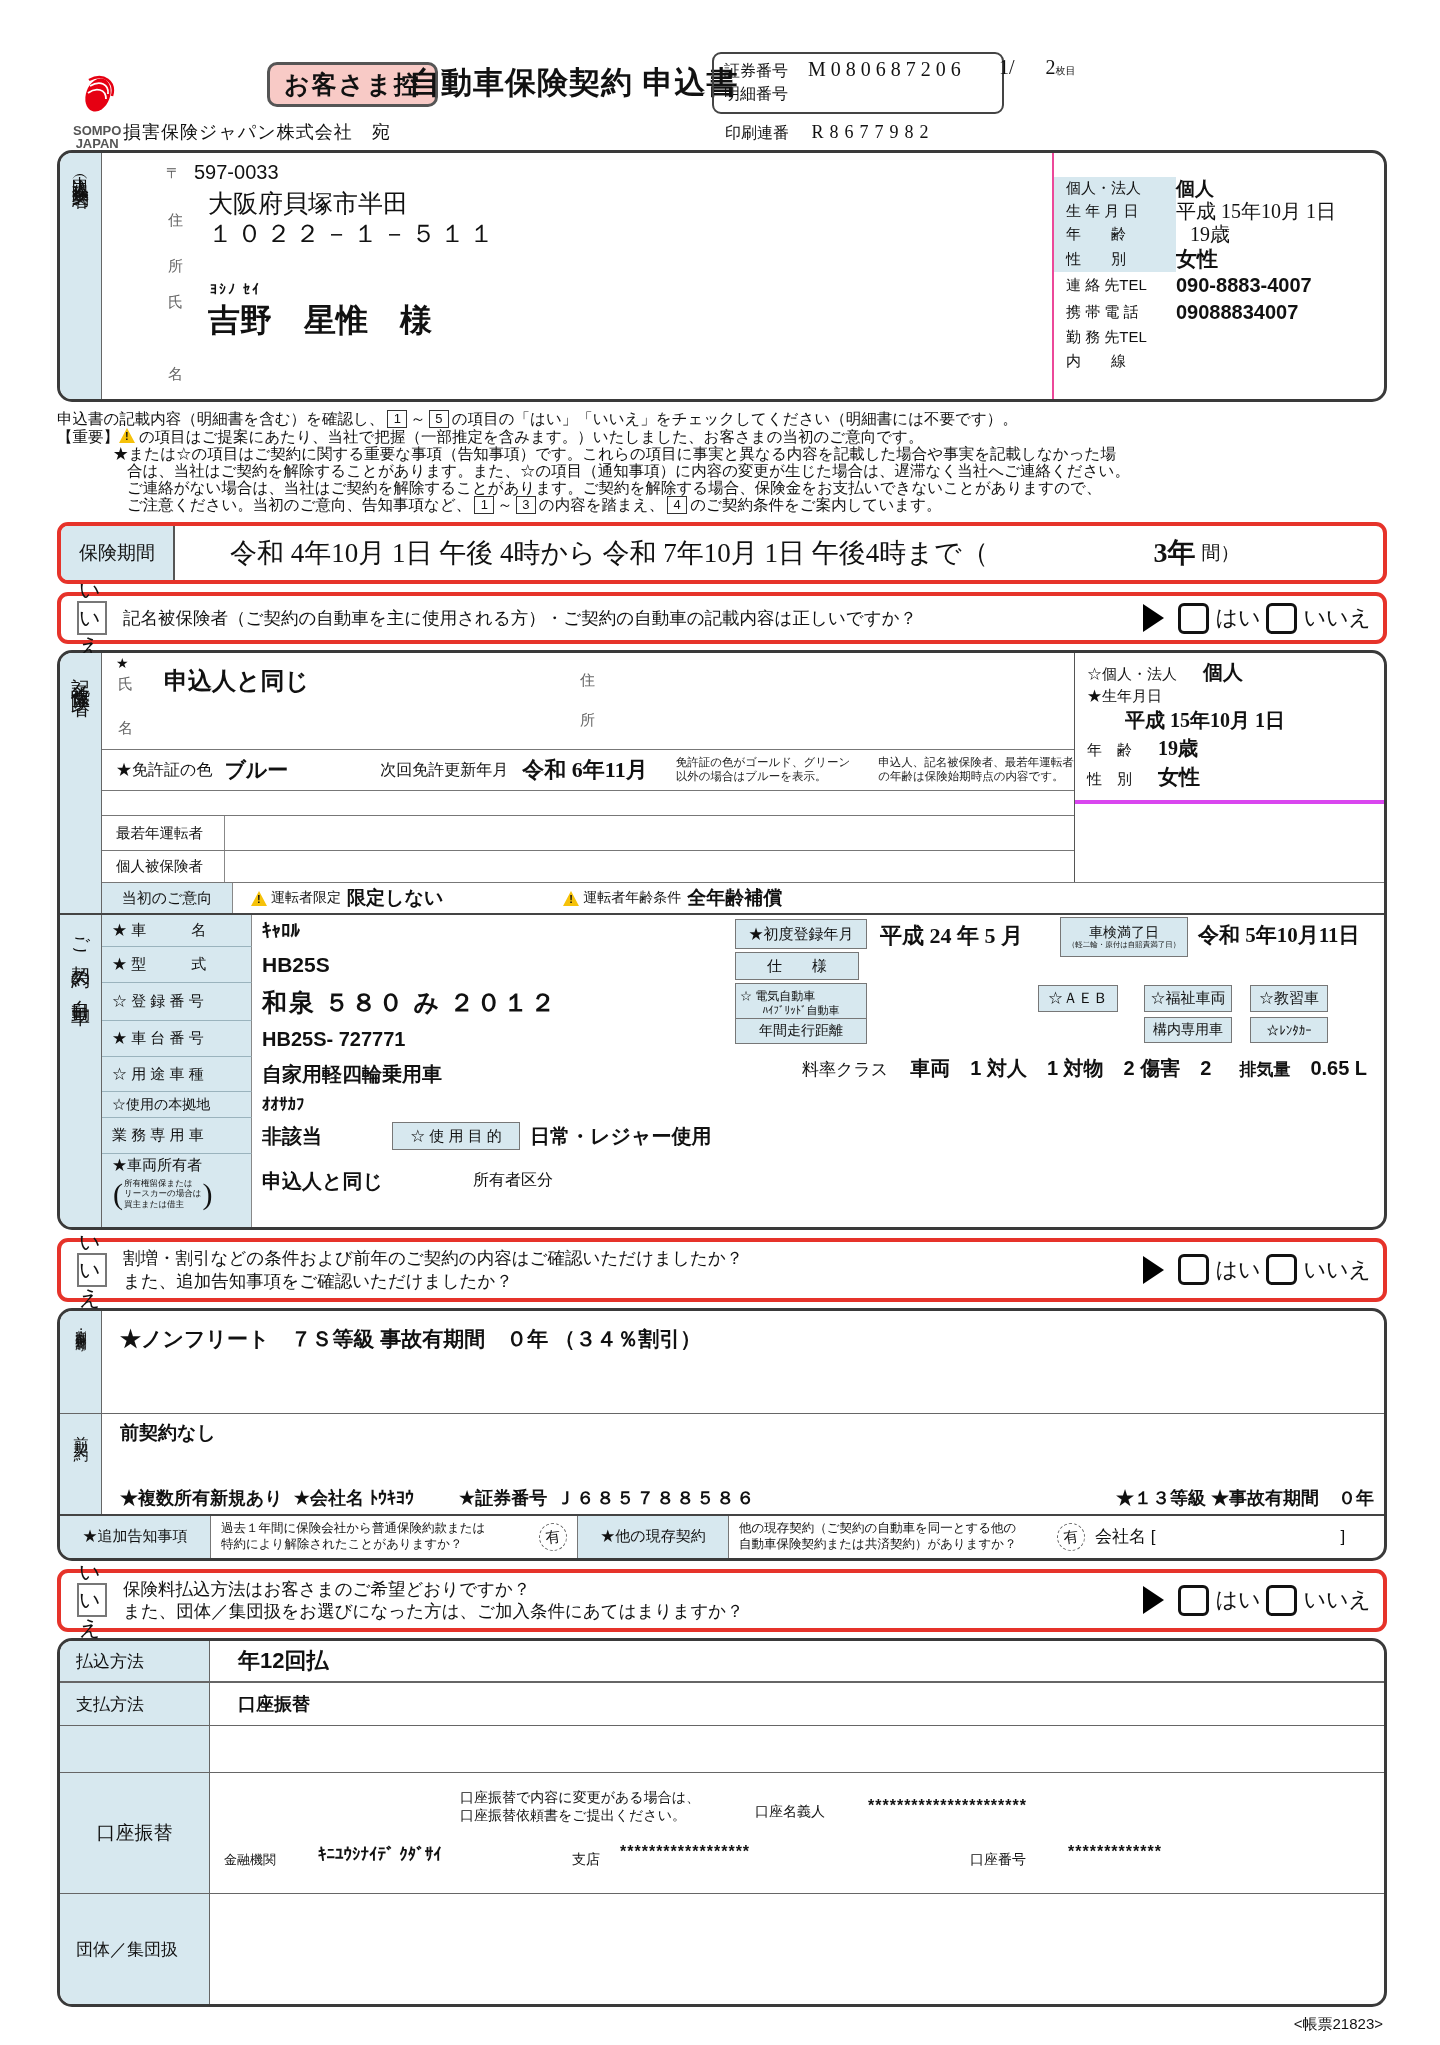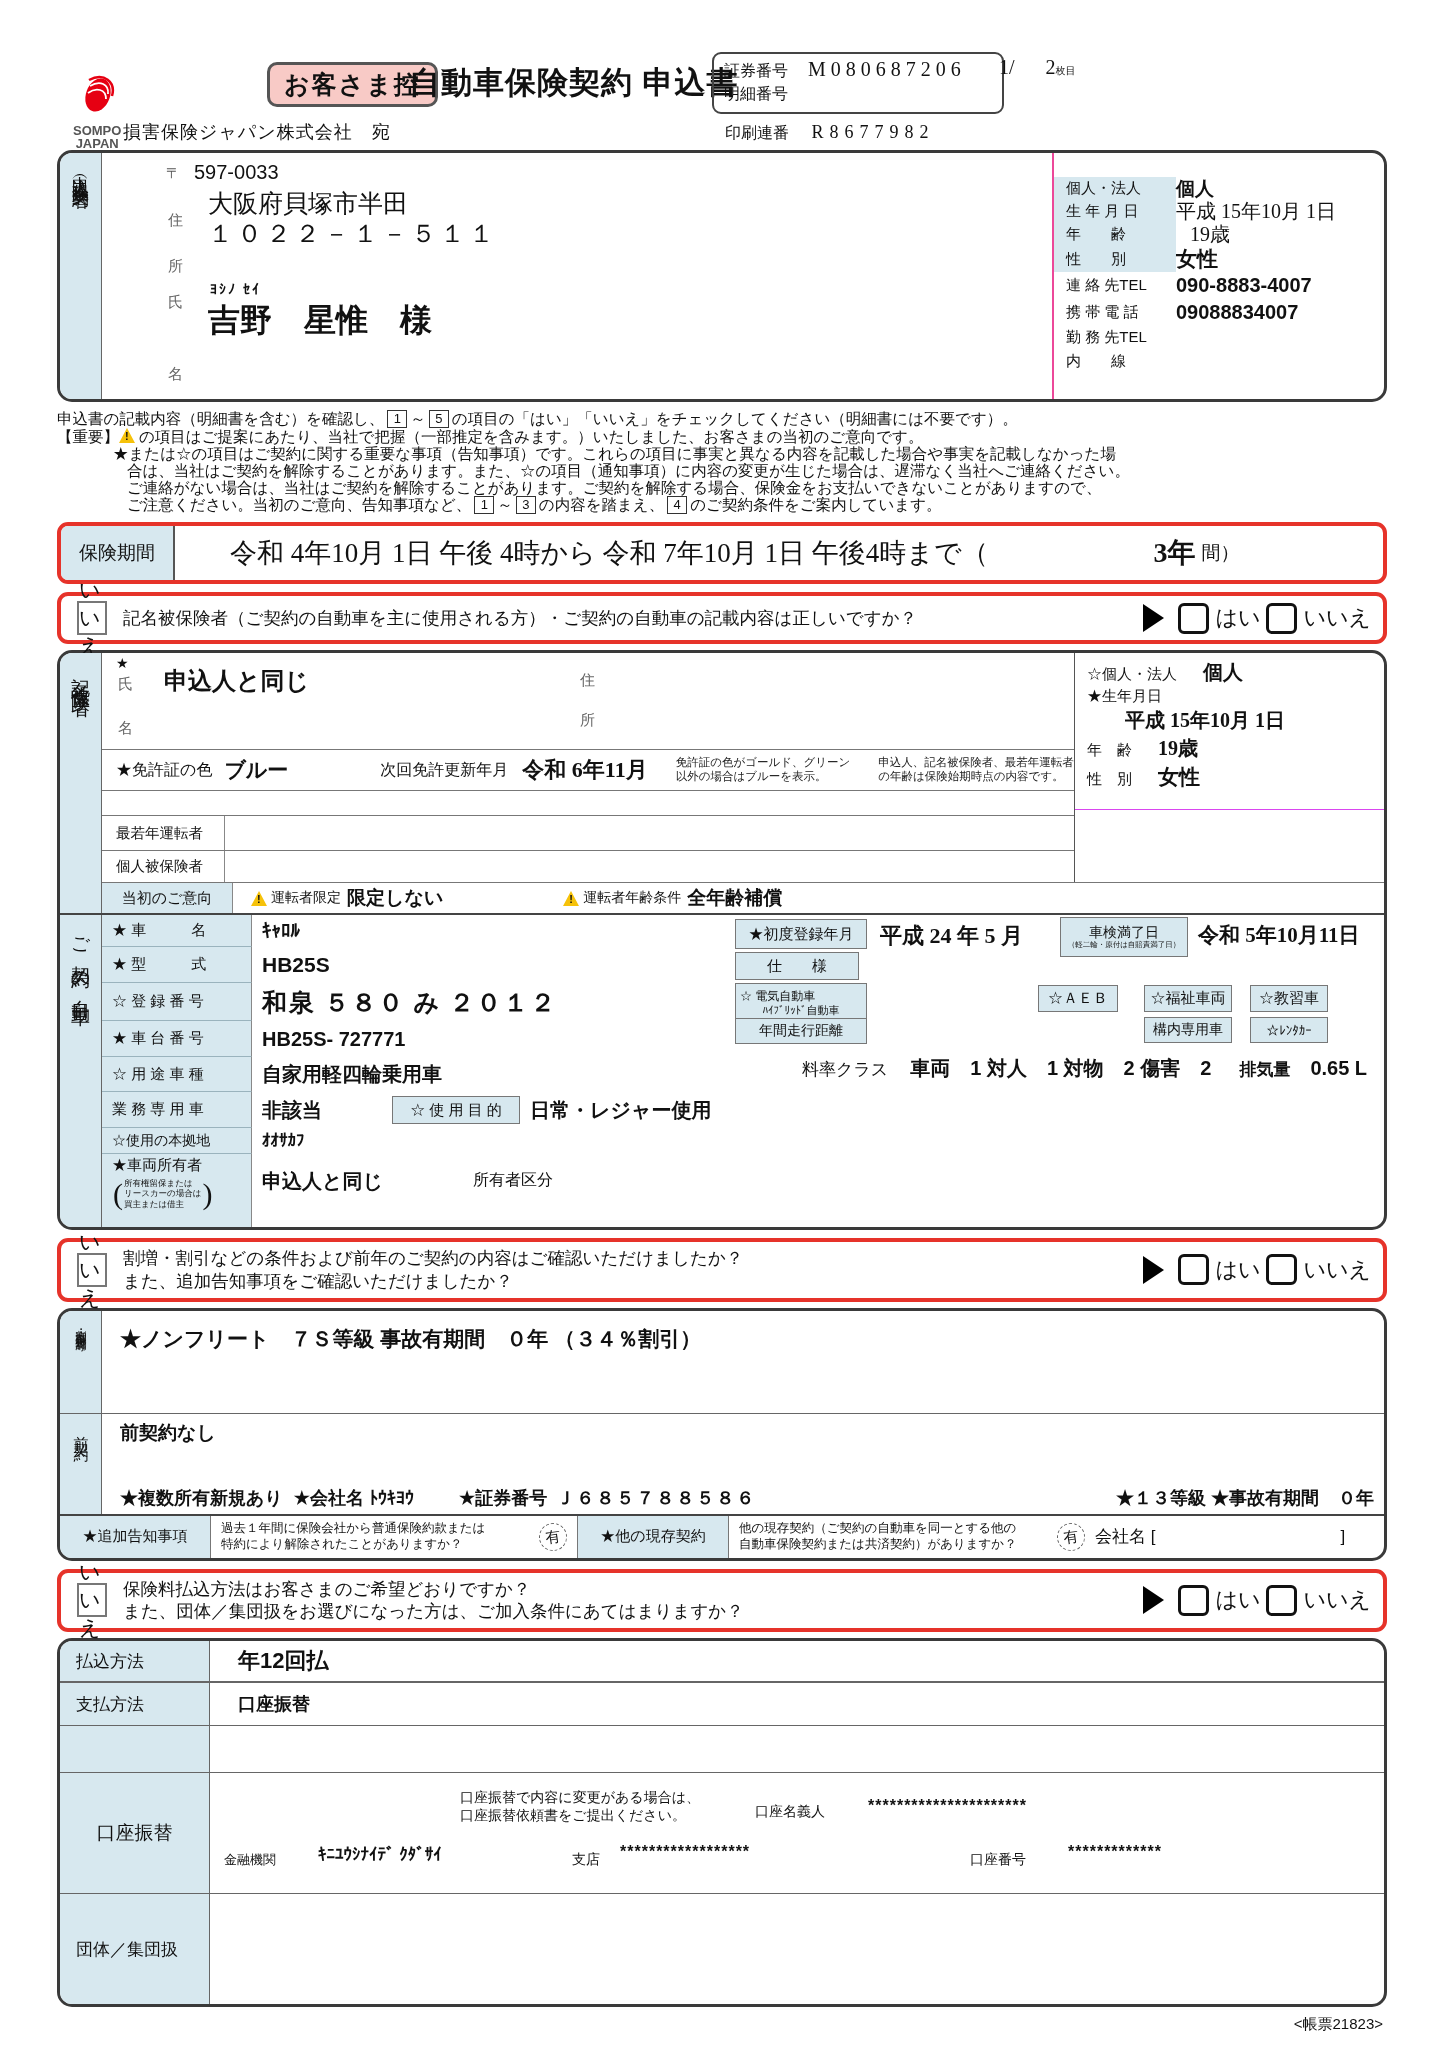--- a/index.html
+++ b/index.html
@@ -81,21 +81,21 @@
   .ins-lic{height:40px;border-bottom:1px solid #777;display:flex;align-items:center;padding-left:14px;}
   .ins-lic .ll{font-size:16px;}
   .ins-lic .lv{font-size:21px;font-weight:bold;margin-left:12px;}
   .ins-lic .rl{font-size:16px;margin-left:92px;}
   .ins-lic .rv{font-size:22px;margin-left:14px;font-family:"Liberation Serif",serif;font-weight:bold;}
   .licnote{font-size:11.5px;line-height:1.2;color:#222;margin-left:28px;}
   .ins-sp{height:24px;border-bottom:1px solid #777;}
   .mini-row{display:flex;align-items:center;border-bottom:1px solid #777;}
   .mini-label{width:108px;padding-left:14px;font-size:14.5px;align-self:stretch;display:flex;align-items:center;border-right:1px solid #888;}
   .ins-right{width:310px;border-left:1.5px solid #555;box-sizing:border-box;}
-  .ir-block{border-bottom:1px solid #d946ef;padding:6px 0 17px 12px;}
+  .ir-block{border-bottom:4px solid #d946ef;padding:6px 0 8px 12px;}
   .ir-row{display:flex;align-items:baseline;margin-bottom:1px;}
   .ir-l{font-size:15px;}
   .ir-v{font-size:20px;font-weight:bold;margin-left:26px;}
   .ir-v.sv{font-family:"Liberation Serif",serif;font-weight:bold;}
   .ins-intent{display:flex;align-items:stretch;height:30px;}
   .intent-label{width:130px;background:#d7e8ef;border-right:1px solid #888;display:flex;align-items:center;justify-content:center;font-size:15px;}
   .intent-body{display:flex;align-items:center;padding-left:18px;}
   .intent-body .il{font-size:14px;}
   .intent-body .iv{font-size:19px;font-weight:bold;margin-left:6px;}
   .intent-gap{width:120px;}
@@ -362,29 +362,29 @@
           <div class="vval serif" style="font-size:25px;letter-spacing:2px;">和泉 ５８０ み ２０１２</div>
         </div>
         <div class="vrow" style="height:36px;">
           <div class="vlabel">★ 車 台 番 号</div>
           <div class="vval" style="font-size:20px;">HB25S- 727771</div>
         </div>
         <div class="vrow" style="height:35px;">
           <div class="vlabel">☆ 用 途 車 種</div>
           <div class="vval" style="font-size:20px;">自家用軽四輪乗用車</div>
         </div>
+        <div class="vrow" style="height:26px;">
+          <div class="vlabel" style="font-size:14px;">☆使用の本拠地</div>
+          <div class="vval" style="font-size:17px;">ｵｵｻｶﾌ</div>
+        </div>
         <div class="vrow" style="height:36px;">
           <div class="vlabel">業 務 専 用 車</div>
           <div class="vval" style="font-size:20px;">非該当</div>
           <div class="pbox-blue" style="width:128px;height:28px;align-self:center;margin-left:70px;font-size:15px;">☆ 使 用 目 的</div>
           <div class="vval" style="font-size:20px;">日常・レジャー使用</div>
-        </div>
-        <div class="vrow" style="height:26px;">
-          <div class="vlabel" style="font-size:14px;">☆使用の本拠地</div>
-          <div class="vval" style="font-size:17px;">ｵｵｻｶﾌ</div>
         </div>
         <div class="vrow" style="height:73px;">
           <div class="vlabel" style="flex-direction:column;align-items:flex-start;justify-content:flex-start;padding-top:2px;border-bottom:none;">
             <span style="font-size:15px;">★車両所有者</span>
             <span class="owner-note">
               <span class="paren">(</span>
               <span>
                 <div>所有権留保または</div>
                 <div>リースカーの場合は</div>
                 <div>買主または借主</div>

